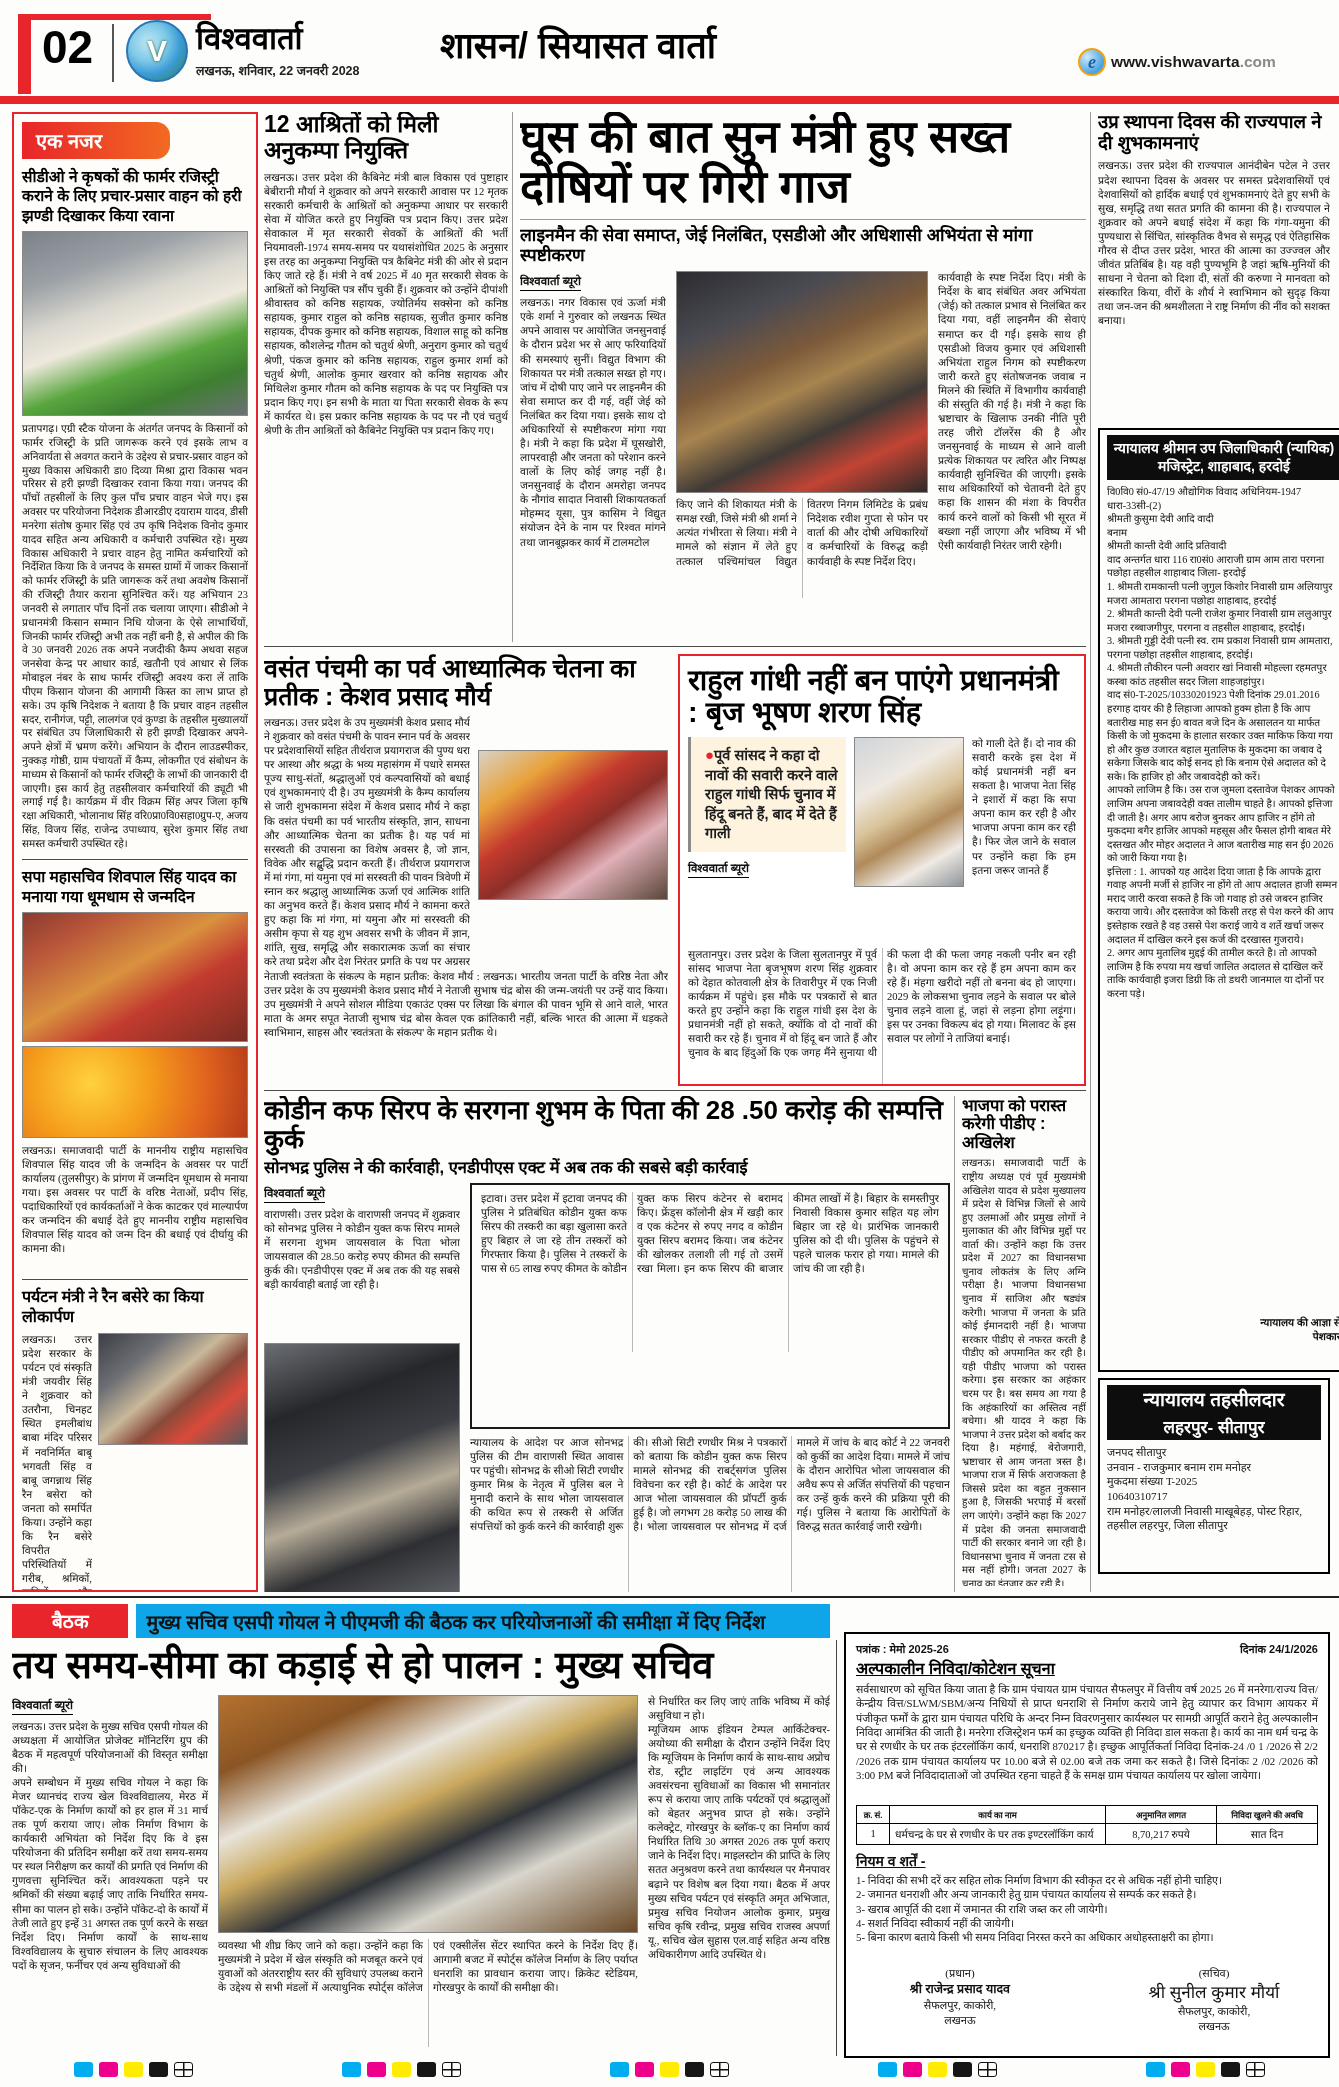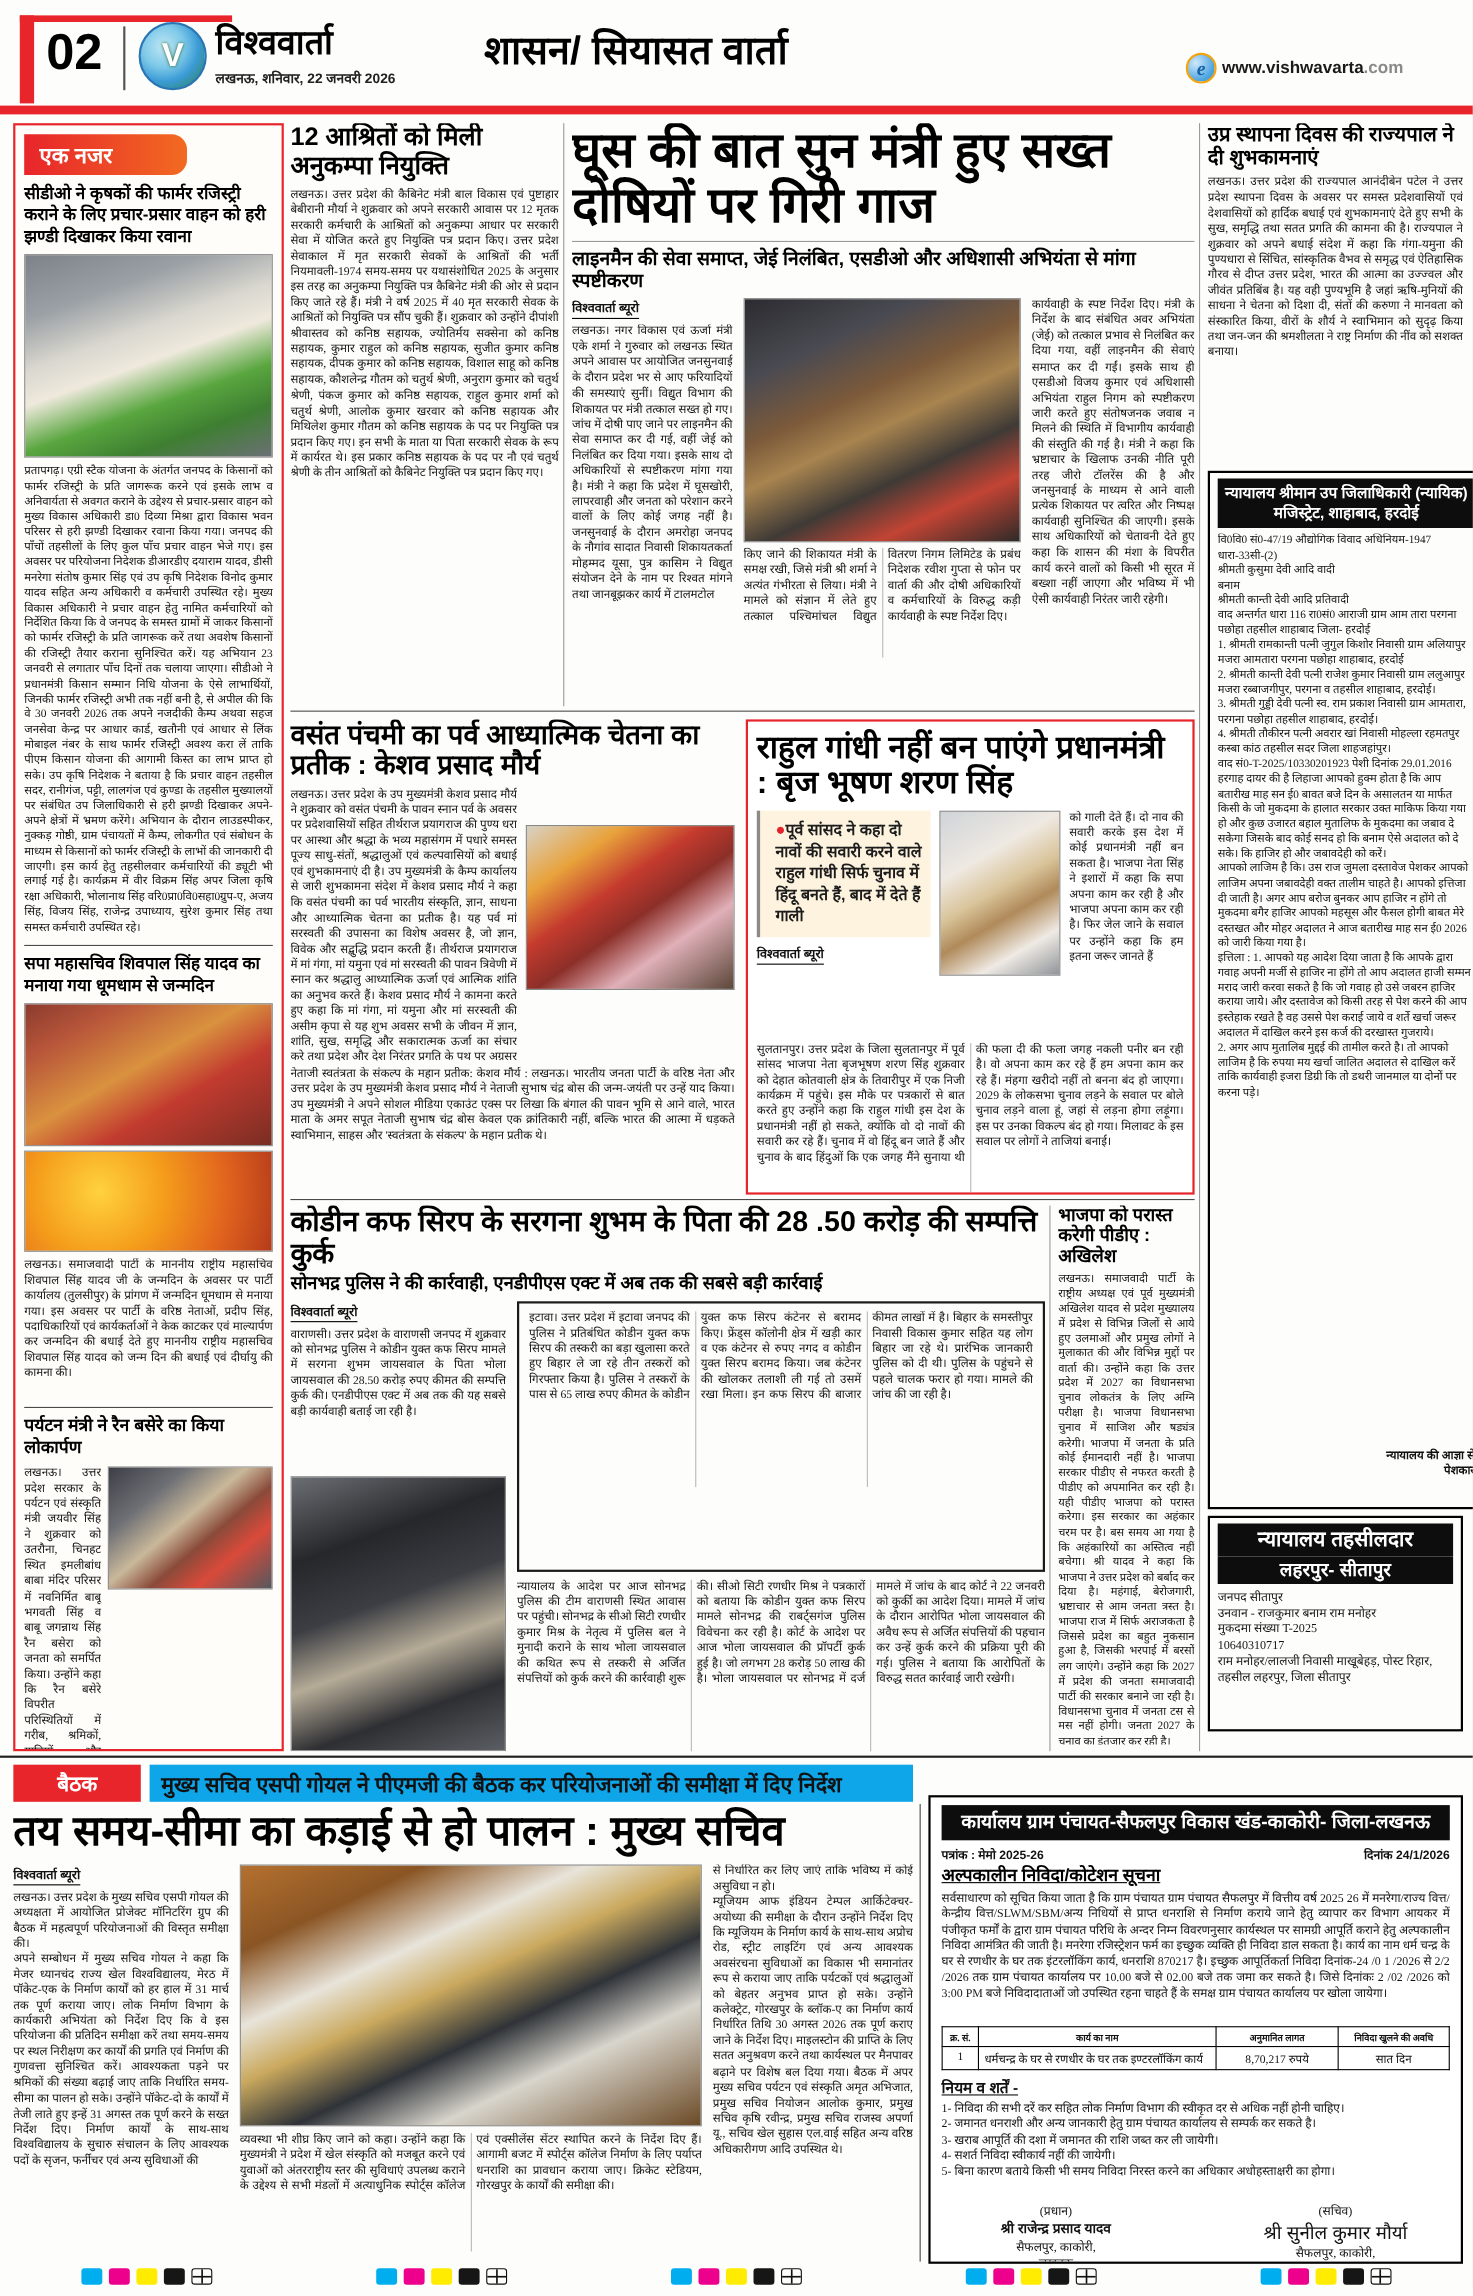--- a/index.html
+++ b/index.html
@@ -40,21 +40,21 @@
   <div class="abs" style="left:0;top:0;width:1339px;height:96px;">
     <div class="abs" style="left:18px;top:14px;width:180px;height:74px;border-left:13px solid #e8252b;border-top:6px solid #e8252b;"></div>
     <div class="abs hl" style="left:42px;top:22px;font-size:46px;">02</div>
     <div class="abs" style="left:112px;top:24px;width:2px;height:58px;background:#555;"></div>
     <div class="abs" style="left:126px;top:20px;width:58px;height:58px;border-radius:50%;
                 background:radial-gradient(circle at 35% 35%, #bfe6f5 0%, #7ec9e8 35%, #3b9bd6 60%, #2a7f44 100%);
                 border:2px solid #2a76b5;display:flex;align-items:center;justify-content:center;">
       <span style="font-family:'Liberation Sans',sans-serif;font-weight:bold;font-size:30px;color:#fff;text-shadow:0 0 3px #1b5e20;">V</span>
     </div>
     <div class="abs hl" style="left:196px;top:22px;font-size:31px;text-align:left;">विश्ववार्ता</div>
-    <div class="abs" style="left:196px;top:62px;font-family:'Liberation Sans',sans-serif;font-weight:bold;font-size:12.5px;color:#222;">लखनऊ,  शनिवार, 22 जनवरी 2026</div>
+    <div class="abs" style="left:196px;top:62px;font-family:'Liberation Sans',sans-serif;font-weight:bold;font-size:12.5px;color:#222;">लखनऊ,  शनिवार, 22 जनवरी 2028</div>
     <div class="abs hl" style="left:440px;top:26px;width:460px;font-size:36px;">शासन/ सियासत वार्ता</div>
     <div class="abs" style="left:1078px;top:48px;display:flex;align-items:center;gap:5px;">
       <span style="display:inline-flex;width:24px;height:24px;border-radius:50%;
                    background:radial-gradient(circle at 30% 30%, #cfe9fb, #4aa3e0 70%);
                    border:2px solid #f2a30f;align-items:center;justify-content:center;
                    font-family:'Liberation Serif',serif;font-style:italic;font-weight:bold;color:#1763a6;font-size:18px;">e</span>
       <span style="font-family:'Liberation Sans',sans-serif;font-weight:bold;font-size:15.5px;color:#1a1a1a;">
         <span>www.vishwavarta</span><span style="color:#8a8a8a;">.com</span>
       </span>
     </div>
@@ -235,21 +235,20 @@
       </div>
       <div style="flex:1;">
         <div class="bodytxt pre" style="height:358px;">से निर्धारित कर लिए जाएं ताकि भविष्य में कोई असुविधा न हो।
 म्यूजियम आफ इंडियन टेम्पल आर्किटेक्चर-अयोध्या की समीक्षा के दौरान उन्होंने निर्देश दिए कि म्यूजियम के निर्माण कार्य के साथ-साथ अप्रोच रोड, स्ट्रीट लाइटिंग एवं अन्य आवश्यक अवसंरचना सुविधाओं का विकास भी समानांतर रूप से कराया जाए ताकि पर्यटकों एवं श्रद्धालुओं को बेहतर अनुभव प्राप्त हो सके। उन्होंने कलेक्ट्रेट, गोरखपुर के ब्लॉक-ए का निर्माण कार्य निर्धारित तिथि 30 अगस्त 2026 तक पूर्ण कराए जाने के निर्देश दिए। माइलस्टोन की प्राप्ति के लिए सतत अनुश्रवण करने तथा कार्यस्थल पर मैनपावर बढ़ाने पर विशेष बल दिया गया। बैठक में अपर मुख्य सचिव पर्यटन एवं संस्कृति अमृत अभिजात, प्रमुख सचिव नियोजन आलोक कुमार, प्रमुख सचिव कृषि रवीन्द्र, प्रमुख सचिव राजस्व अपर्णा यू., सचिव खेल सुहास एल.वाई सहित अन्य वरिष्ठ अधिकारीगण आदि उपस्थित थे।</div>
       </div>
     </div>
   </div>
   <div class="abs rule-v" style="left:836px;top:1640px;height:416px;background:#444;"></div>
 
   <div class="abs" style="left:844px;top:1632px;width:486px;height:426px;border:2.5px solid #000;box-sizing:border-box;padding:7px 10px;overflow:hidden;background:#fff;">
-    <div class="blackhead" style="font-size:17.5px;padding:5px 4px;margin-bottom:5px;">कार्यालय ग्राम पंचायत-सैफलपुर विकास खंड-काकोरी- जिला-लखनऊ</div>
     <div style="display:flex;justify-content:space-between;font-size:11px;font-weight:bold;font-family:'Liberation Sans',sans-serif;">
       <span>पत्रांक : मेमो 2025-26</span>
       <span>दिनांक 24/1/2026</span>
     </div>
     <div class="hl" style="font-size:16px;text-decoration:underline;margin:4px 0;">अल्पकालीन निविदा/कोटेशन सूचना</div>
     <div class="bodytxt" style="height:118px;font-size:10.8px;">सर्वसाधारण को सूचित किया जाता है कि ग्राम पंचायत ग्राम पंचायत सैफलपुर में वित्तीय वर्ष 2025 26 में मनरेगा/राज्य वित्त/केन्द्रीय वित्त/SLWM/SBM/अन्य निधियों से प्राप्त धनराशि से निर्माण कराये जाने हेतु व्यापार कर विभाग आयकर में पंजीकृत फर्मों के द्वारा ग्राम पंचायत परिधि के अन्दर निम्न विवरणनुसार कार्यस्थल पर सामग्री आपूर्ति कराने हेतु अल्पकालीन निविदा आमंत्रित की जाती है। मनरेगा रजिस्ट्रेशन फर्म का इच्छुक व्यक्ति ही निविदा डाल सकता है। कार्य का नाम धर्म चन्द्र के घर से रणधीर के घर तक इंटरलॉकिंग कार्य, धनराशि 870217 है। इच्छुक आपूर्तिकर्ता निविदा दिनांक-24 /0 1 /2026 से 2/2 /2026 तक ग्राम पंचायत कार्यालय पर 10.00 बजे से 02.00 बजे तक जमा कर सकते है। जिसे दिनांकः 2 /02 /2026 को 3:00 PM बजे निविदादाताओं जो उपस्थित रहना चाहते हैं के समक्ष ग्राम पंचायत कार्यालय पर खोला जायेगा।</div>
     <table class="tender" style="margin-top:5px;">
       <tbody>
           <tr>
         <th style="width:22px;">क्र. सं.</th>

